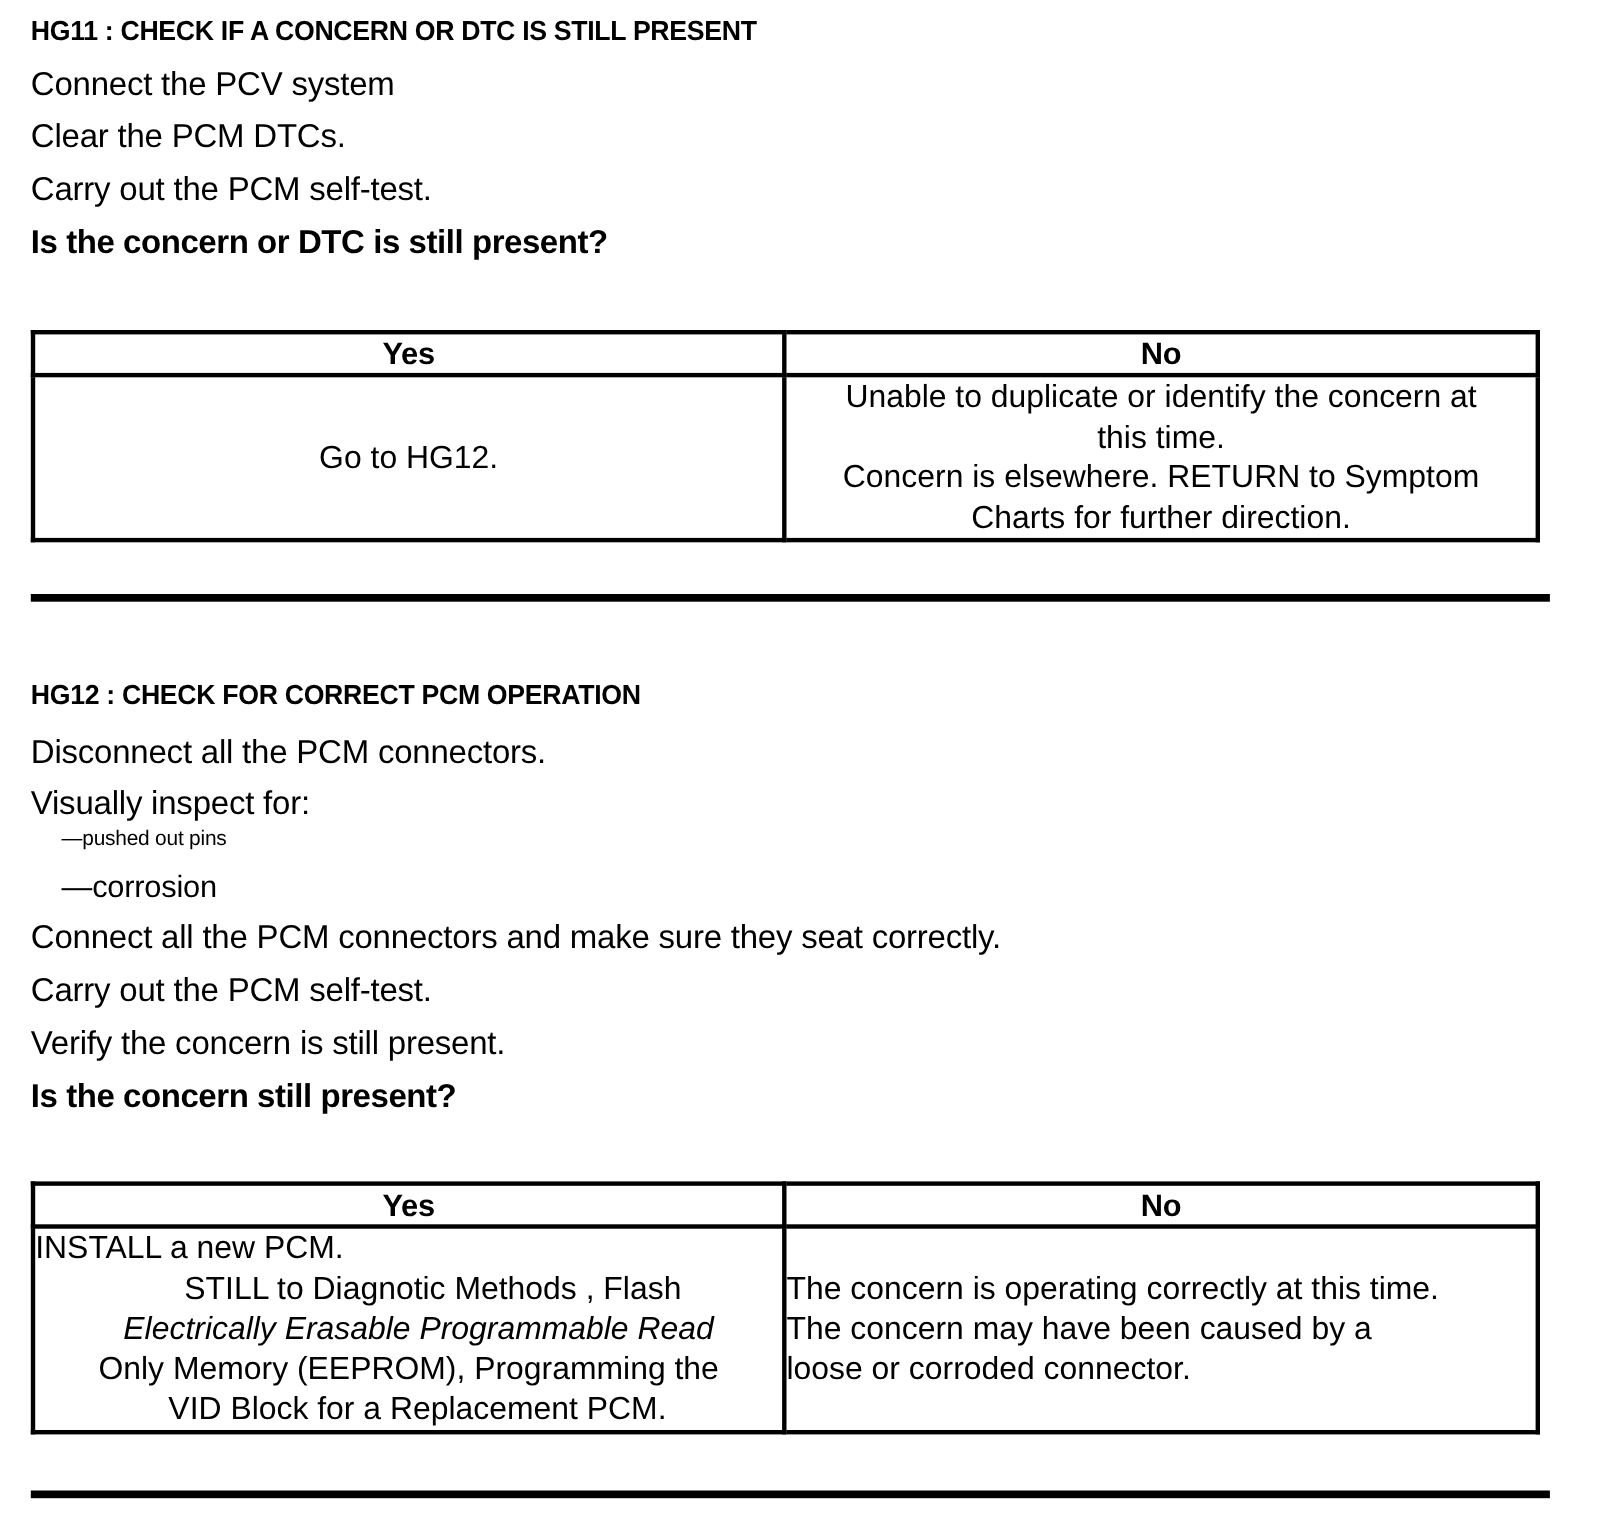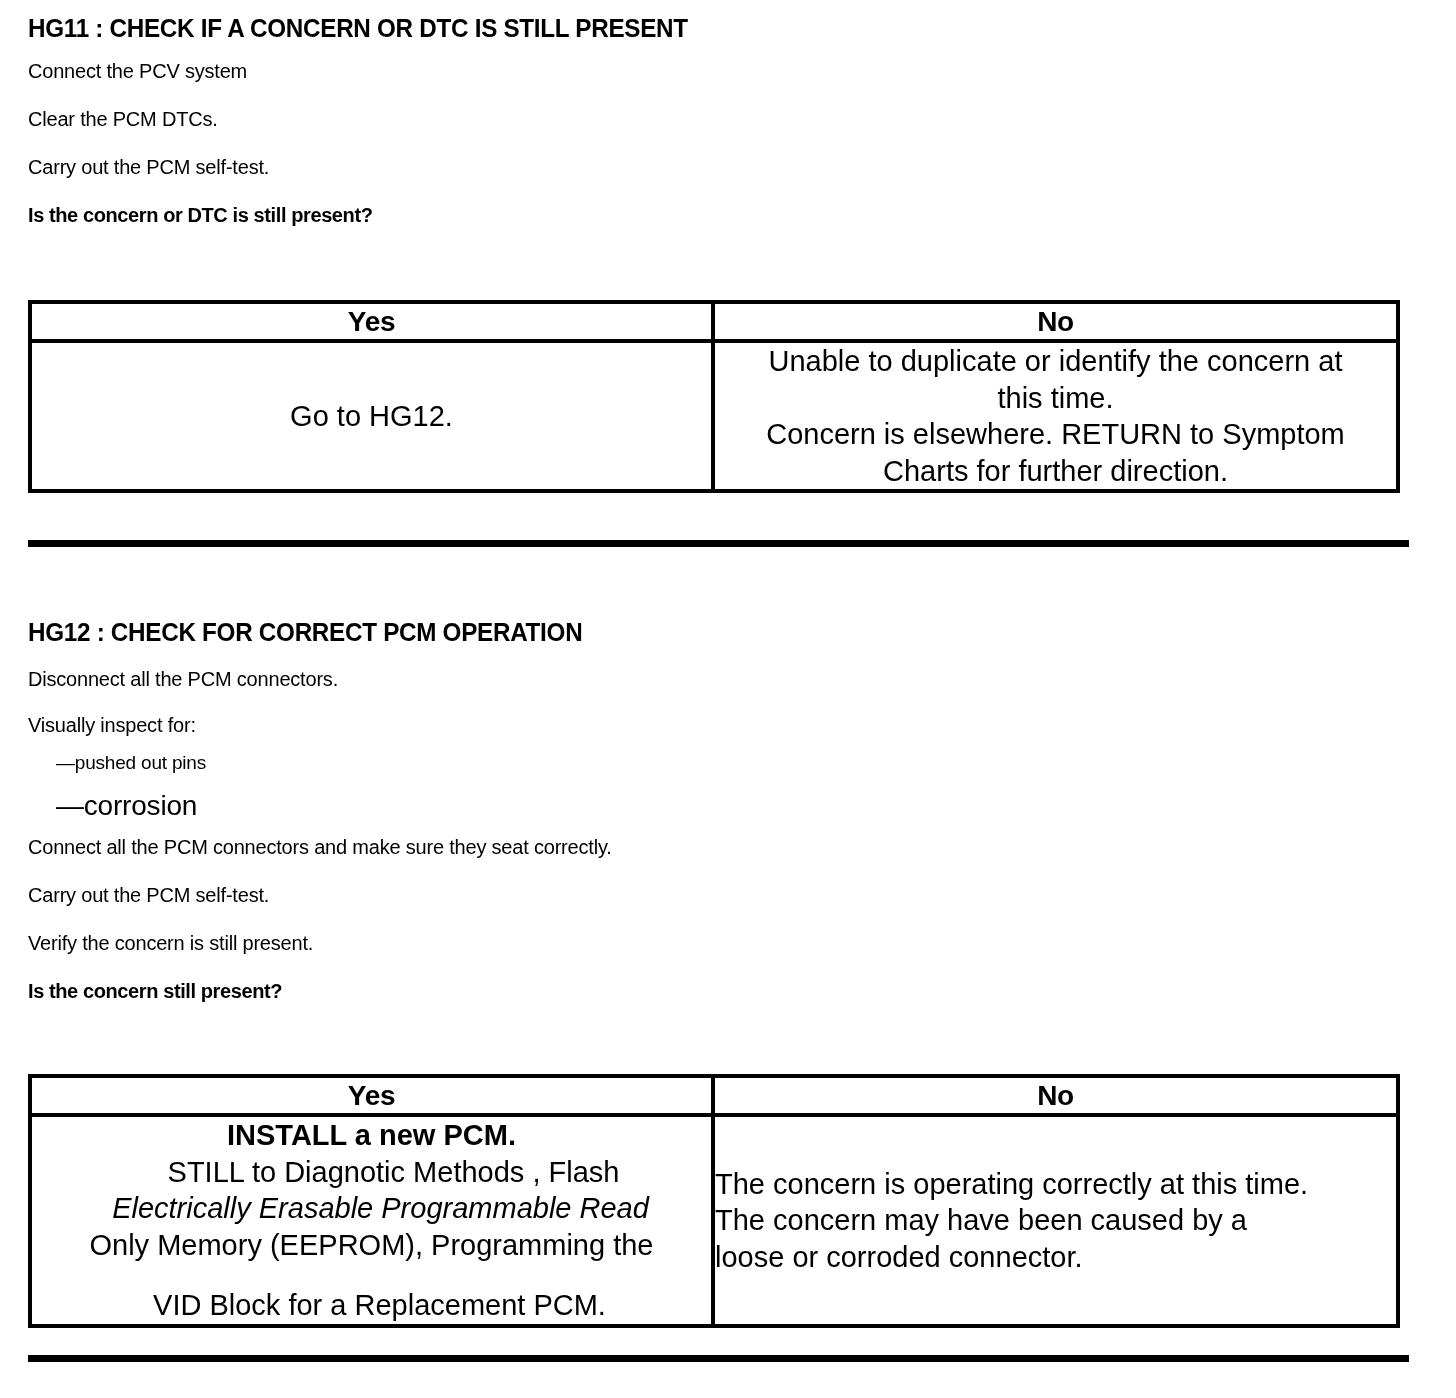--- a/index.html
+++ b/index.html
@@ -32,21 +32,21 @@
     letter-spacing: -0.3px;
     white-space: nowrap;
     transform: scaleX(0.97);
     transform-origin: left center;
   }
 
   
   .body-line {
     position: absolute;
     left: 28px;
-    font-size: 20px;
+    font-size: 30px;
     font-weight: normal;
     white-space: nowrap;
     letter-spacing: -0.2px;
   }
   .body-line.bold {
     font-weight: bold;
     letter-spacing: -0.4px;
   }
   .body-line.indent {
     left: 56px;
@@ -176,25 +176,25 @@
     <thead>
       <tr>
         <th>Yes</th>
         <th>No</th>
       </tr>
     </thead>
     <tbody>
       <tr>
         <td class="cell-left" style="height:176px;">
           <div class="cell-lines">
-            <span style="text-align:center;font-weight:bold;">INSTALL a new PCM.</span>
+            <span style="text-align:left;">INSTALL a new PCM.</span>
             <span style="text-align:center; padding-left:44px;">STILL to Diagnotic Methods , Flash</span>
             <span style="text-align:center; padding-left:18px;font-style:italic;">Electrically Erasable Programmable Read</span>
             <span style="text-align:center;">Only Memory (EEPROM), Programming the</span>
-            <span style="text-align:center; padding-left:16px;margin-top:24px;">VID Block for a Replacement PCM.</span>
+            <span style="text-align:center; padding-left:16px;">VID Block for a Replacement PCM.</span>
           </div>
         </td>
         <td class="cell-left">
           <div class="cell-lines">
             <span>The concern is operating correctly at this time.</span>
             <span>The concern may have been caused by a</span>
             <span>loose or corroded connector.</span>
           </div>
         </td>
       </tr>

